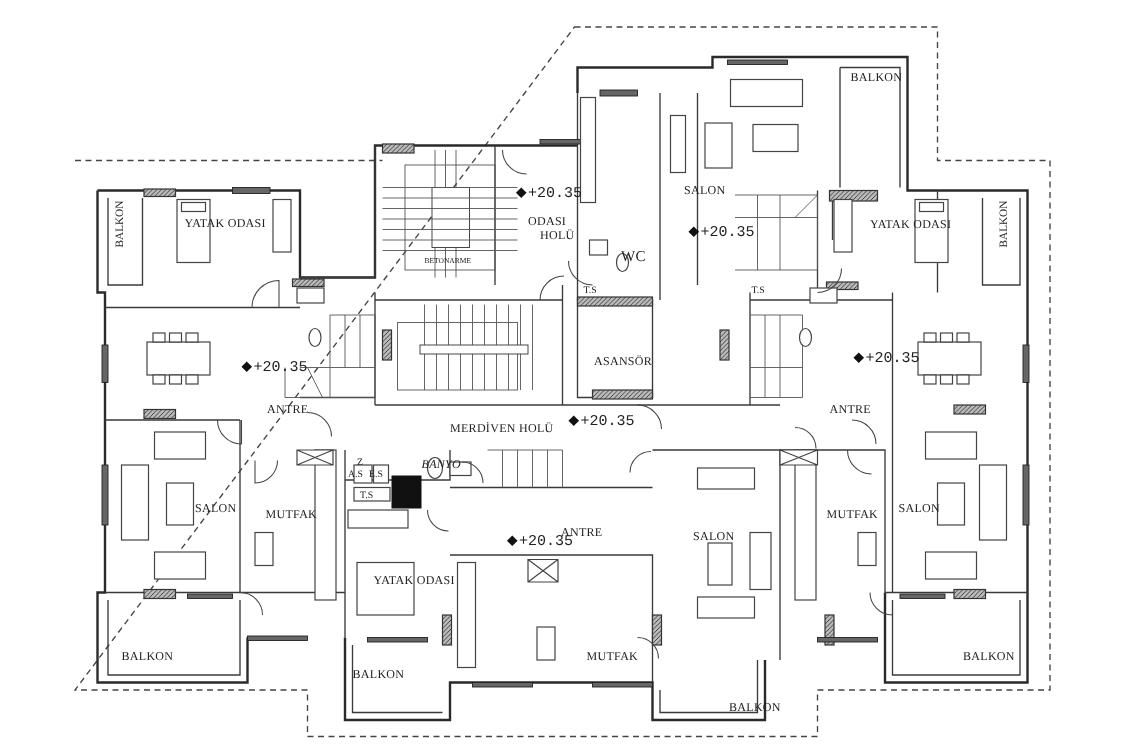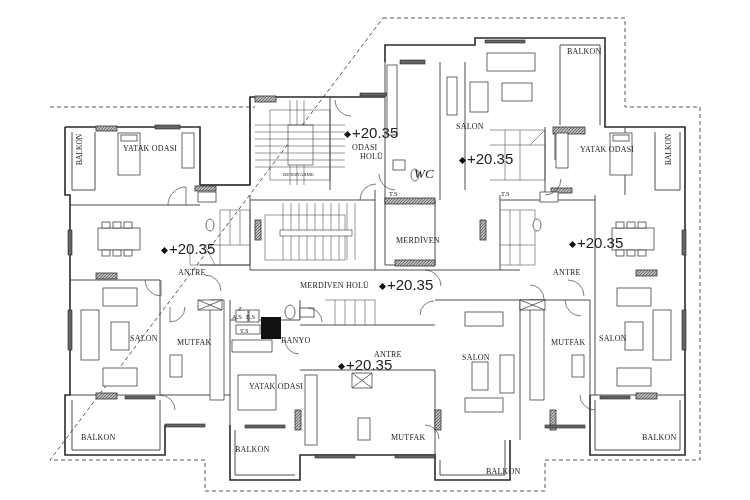--- a/index.html
+++ b/index.html
@@ -8,21 +8,21 @@
   #plan { position: absolute; left: 0; top: 0; width: 750px; height: 500px; }
   .wall { fill: none; stroke: #2a2a2a; stroke-width: 1.6; }
   .wall-thin { fill: none; stroke: #3a3a3a; stroke-width: 0.9; }
   .dashed { fill: none; stroke: #444; stroke-width: 0.9; stroke-dasharray: 4 3; }
   .hatch { fill: url(#hatchPat); stroke: #333; stroke-width: 0.8; }
   .furn { fill: #fff; stroke: #444; stroke-width: 0.8; }
   .stair { fill: none; stroke: #555; stroke-width: 0.6; }
   .door { fill: none; stroke: #444; stroke-width: 0.7; }
   .lbl { position: absolute; font-family: "Liberation Serif", serif; font-size: 8px;
          color: #222; letter-spacing: 0.2px; white-space: nowrap; }
-  .elev { position: absolute; font-family: Liberation Sans, sans-serif; font-size: 15px; color: #222;
+  .elev { position: absolute; font-family: Liberation Mono, monospace; font-size: 10px; color: #222;
           white-space: nowrap; }
   .elev .mk { display: inline-block; width: 5px; height: 5px; background: #111; transform: rotate(45deg);
               margin-right: 2px; vertical-align: middle; }
   .vlbl { position: absolute; font-family: "Liberation Serif", serif; font-size: 7.5px; color: #222;
           transform: rotate(-90deg); transform-origin: left top; white-space: nowrap; }
   .small { position: absolute; font-family: "Liberation Serif", serif; font-size: 6.5px; color: #222; }
 </style>
 </head>
 <body>
 
@@ -231,42 +231,42 @@
 </svg>
 
 <div class="lbl" style="left:123px;top:144px;">YATAK ODASI</div>
 <div class="vlbl" style="left:75px;top:165px;">BALKON</div>
 
 <div class="lbl" style="left:352px;top:143px;">ODASI</div>
 <div class="lbl" style="left:360px;top:152px;">HOLÜ</div>
 <div class="small" style="left:283px;top:172px;font-size:5px;">BETONARME</div>
 
 <div class="lbl" style="left:456px;top:122px;">SALON</div>
-<div class="lbl" style="left:414px;top:166px;font-size:13px;font-style:italic;">WC</div>
+<div class="lbl" style="left:414px;top:166px;font-size:10px;">WC</div>
 <div class="small" style="left:389px;top:190px;">T.S</div>
 <div class="small" style="left:501px;top:190px;">T.S</div>
 <div class="lbl" style="left:567px;top:47px;">BALKON</div>
 
 <div class="lbl" style="left:580px;top:145px;">YATAK ODASI</div>
 <div class="vlbl" style="left:664px;top:165px;">BALKON</div>
 
-<div class="lbl" style="left:396px;top:236px;">MERDİVEN</div>
+<div class="lbl" style="left:396px;top:236px;">ASANSÖR</div>
 
 <div class="lbl" style="left:178px;top:268px;">ANTRE</div>
 <div class="lbl" style="left:553px;top:268px;">ANTRE</div>
 <div class="lbl" style="left:300px;top:281px;">MERDİVEN HOLÜ</div>
 
 <div class="lbl" style="left:130px;top:334px;">SALON</div>
 <div class="lbl" style="left:177px;top:338px;">MUTFAK</div>
 
 <div class="small" style="left:238px;top:305px;">Z</div>
 <div class="small" style="left:232px;top:313px;">A.S</div>
 <div class="small" style="left:246px;top:313px;">E.S</div>
 <div class="small" style="left:240px;top:327px;">T.S</div>
-<div class="lbl" style="left:281px;top:336px;">BANYO</div>
+<div class="lbl" style="left:281px;top:305px;font-style:italic;">BANYO</div>
 
 <div class="lbl" style="left:374px;top:350px;">ANTRE</div>
 <div class="lbl" style="left:249px;top:382px;">YATAK ODASI</div>
 <div class="lbl" style="left:391px;top:433px;">MUTFAK</div>
 
 <div class="lbl" style="left:462px;top:353px;">SALON</div>
 <div class="lbl" style="left:551px;top:338px;">MUTFAK</div>
 <div class="lbl" style="left:599px;top:334px;">SALON</div>
 
 <div class="lbl" style="left:81px;top:433px;">BALKON</div>

